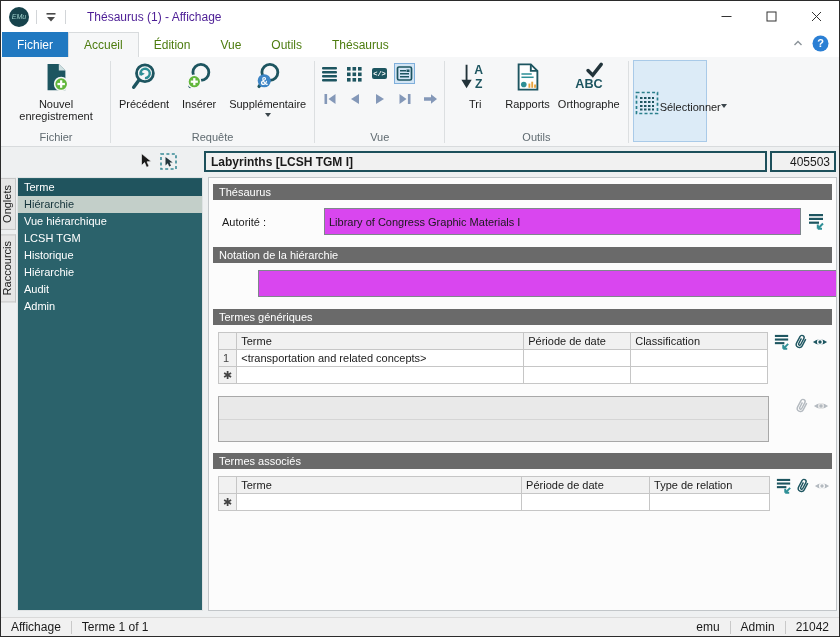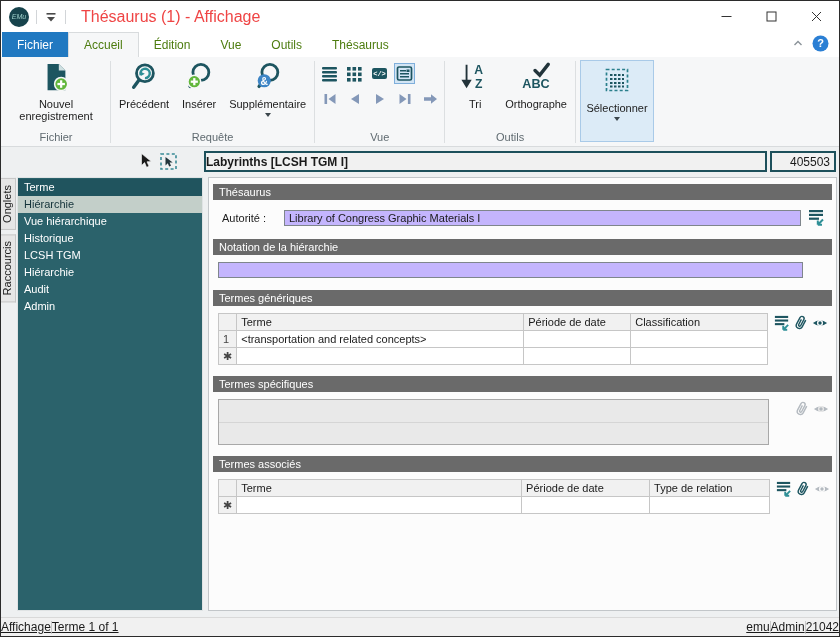--- a/index.html
+++ b/index.html
@@ -8,21 +8,21 @@
   #window {
     width:840px; height:637px; background:#eef0f1; border:1px solid #2b2b2b;
     display:flex; flex-direction:column; overflow:hidden; position:relative;
     font-size:12px; color:#1a1a1a; margin:0 auto;
   }
   
   .titlebar { height:31px; background:#ffffff; display:flex; align-items:center; padding-left:8px; flex:0 0 auto; }
   .logo { width:20px; height:20px; border-radius:50%; background:#17434c; color:#9fd0ca; font-size:7px; font-style:italic; display:flex; align-items:center; justify-content:center; }
   .tb-sep { width:1px; height:14px; background:#d2d5d8; margin:0 7px; }
   .qa-icon { width:14px; height:14px; }
-  .tb-title { font-size:16px; color:#ef4444; margin-left:8px; }
+  .tb-title { font-size:12px; color:#4c1d95; margin-left:14px; }
   .tb-spacer { flex:1; }
   .winbtn { width:45px; height:31px; display:flex; align-items:center; justify-content:center; }
   .winbtn svg { width:11px; height:11px; }
   
   .tabrow { height:25px; background:#ffffff; display:flex; align-items:stretch; flex:0 0 auto; }
   .rtab { padding:0 15px; display:flex; align-items:center; font-size:12px; color:#4d7c0f; }
   .rtab.file { background:#2179c1; color:#fff; margin-left:1px; }
   .rtab.active { background:#f6f7f8; border:1px solid #d8dbdd; border-bottom:none; }
   .tabrow-right { margin-left:auto; display:flex; align-items:center; gap:8px; padding-right:10px; }
   
@@ -33,59 +33,59 @@
   .rsep { width:1px; background:#dcdfe1; margin:3px 1px; }
   .bigbtn { display:flex; flex-direction:column; align-items:center; padding:3px 4px 0; min-width:52px; }
   .bigbtn .blabel { font-size:11px; line-height:12px; text-align:center; color:#1c1c1c; margin-top:3px; max-width:92px; }
   .bigbtn.disabled .blabel { color:#9aa4ae; }
   .caret { width:0; height:0; border-left:3.5px solid transparent; border-right:3.5px solid transparent; border-top:4px solid #3c464c; margin-top:3px; }
   .vue-grid { display:flex; flex-direction:column; gap:4px; padding-top:4px; }
   .vue-row { display:flex; gap:4px; align-items:center; }
   .smbtn { width:21px; height:21px; display:flex; align-items:center; justify-content:center; }
   .smbtn.selected { background:#d3e5f5; border:1px solid #7fafdb; }
   .selbtn { background:#dcebf7; border:1px solid #a9cae8; height:82px; width:74px; margin-top:1px;
-            display:flex; flex-direction:column; align-items:center; justify-content:flex-start; padding-top:6px; }
+            display:flex; flex-direction:row; align-items:center; justify-content:flex-start; padding-top:6px; }
   .selbtn .blabel { font-size:11px; margin-top:6px; color:#1c1c1c; }
   
   .headrow { height:22px; position:relative; margin-top:4px; flex:0 0 auto; }
   .hicon { position:absolute; top:2px; width:17px; height:17px; }
   .rec-title { position:absolute; left:203px; right:72px; top:0; height:21px; border:2px solid #1d505b; background:#f1f1f1;
-               display:flex; align-items:center; font-weight:bold; font-size:12px; }
+               display:flex; align-items:center; padding-left:5px; font-weight:bold; font-size:12px; }
   .rec-irn { position:absolute; right:3px; width:66px; top:0; height:21px; border:2px solid #1d505b; background:#f1f1f1;
              display:flex; align-items:center; justify-content:flex-end; padding-right:4px; font-size:12px; }
   
   .bodyrow { flex:1; display:flex; align-items:stretch; margin:4px 2px 6px 0; min-height:0; }
   .vtabs { width:16px; display:flex; flex-direction:column; padding-top:1px; }
   .vtab { writing-mode:vertical-rl; transform:rotate(180deg); background:#e6e6e6; border:1px solid #c6c6c6; border-right:none;
           color:#1a1a1a; font-size:11px; padding:6px 0; margin-bottom:4px; text-align:center; width:15px; }
   .sidebar { width:186px; background:#2b626b; border:1px solid #dfe3e4; padding-top:1px; overflow:hidden; }
   .sb-item { font-size:11px; color:#ffffff; padding:2px 6px 3px; }
   .sb-item.darker { background:#20545e; }
   .sb-item.selected { background:#c3cfc9; color:#14333a; }
   .mainpanel { flex:1; margin-left:5px; background:#fcfcfc; border:1px solid #c2c6c9; padding:3px 3px; overflow:hidden; }
   .sec-bar { background:#6a6a6a; color:#ffffff; font-size:11px; padding:2px 6px; margin:3px 1px 3px; }
   .field-row { display:flex; align-items:center; padding:5px 2px 9px 10px; }
   .field-label { width:62px; font-size:11px; color:#1a1a1a; }
-  .txtfield { height:16px; border:1px solid #7f868c; background:#c4b5fd; font-family:"Liberation Sans",sans-serif; font-size:11px; padding:0 4px; color:#1a1a1a; }
+  .txtfield { height:27px; border:1px solid #7f868c; background:#d946ef; font-family:"Liberation Sans",sans-serif; font-size:11px; padding:0 4px; color:#1a1a1a;margin-left:40px; }
   .grow { flex:1; }
   .icon-slot { width:30px; display:flex; justify-content:center; align-items:center; }
   .notation-row { padding:4px 30px 9px 6px; }
   .notation-row .txtfield { width:100%; }
   .tbl-block { display:flex; align-items:flex-start; padding:4px 2px 8px 6px; }
   table.grid { border-collapse:collapse; border:1px solid #9b9b9b; background:#fff; }
   table.grid th, table.grid td { border:1px solid #c6c6c6; font-size:11px; font-weight:normal; text-align:left; padding:1px 4px; height:17px; }
   table.grid th { background:#f1f1f1; }
   td.rownum, th.rownum { background:#f1f1f1; width:18px; text-align:center; padding:1px 2px; color:#444; }
   .tbl-icons { display:flex; align-items:flex-start; padding-left:5px; gap:1px; margin-top:1px; }
   .tbl-icons svg { width:18px; height:18px; }
   .disabled-box { width:551px; height:46px; background:#e9e9e9; border:1px solid #a8a8a8; position:relative; }
   .disabled-box::after { content:""; position:absolute; left:0; right:0; top:50%; border-top:1px solid #d5d5d5; }
   
   .statusbar { height:19px; background:#f1f1f1; border-top:1px solid #d9d9d9; display:flex; align-items:center; font-size:12px; flex:0 0 auto; }
-  .st-item { padding:0 0;text-decoration:underline; }
+  .st-item { padding:0 10px; }
   .st-sep { width:1px; height:13px; background:#c9c9c9; }
   .st-spacer { flex:1; }
 </style>
 </head>
 <body>
 
 <div id="window">
 
   <div class="titlebar">
     <div class="logo">EMu</div>
@@ -289,20 +289,35 @@
             <svg width="30" height="30" viewBox="0 0 32 32">
               <path d="M8 3 v16 h4.5 L7 28 L1.5 19 H6 V3z" fill="#22333a"></path>
               <text x="20" y="13" text-anchor="middle" font-size="13" font-weight="bold" fill="#1d5560" font-family="Liberation Sans, sans-serif">A</text>
               <text x="20" y="28" text-anchor="middle" font-size="13" font-weight="bold" fill="#1d5560" font-family="Liberation Sans, sans-serif">Z</text>
             </svg>
           </span>
           <span class="blabel">Tri</span>
         </div>
         <div class="bigbtn">
           <span>
+            <svg width="30" height="30" viewBox="0 0 32 32">
+              <path d="M6 2.5 h13 l7 7 v20 H6z" fill="#fff" stroke="#1d5560" stroke-width="2"></path>
+              <path d="M19 2.5 v7 h7" fill="none" stroke="#1d5560" stroke-width="2"></path>
+              <rect x="9" y="12" width="11" height="1.6" fill="#2e8f96"></rect>
+                <rect x="9" y="15.5" width="13" height="1.6" fill="#2e8f96"></rect>
+              <circle cx="11.5" cy="24" r="3" fill="#2e8f96"></circle>
+              <rect x="16.5" y="23" width="2" height="4.5" fill="#e8a33d"></rect>
+                <rect x="19.5" y="21" width="2" height="6.5" fill="#e8a33d"></rect>
+                <rect x="22.5" y="24" width="2" height="3.5" fill="#e8a33d"></rect>
+            </svg>
+          </span>
+          <span class="blabel">Rapports</span>
+        </div>
+        <div class="bigbtn">
+          <span>
             <svg width="34" height="30" viewBox="0 0 36 32">
               <path d="M17 9 l5 5 L31 2.5" fill="none" stroke="#22343b" stroke-width="3.6" stroke-linecap="round"></path>
               <text x="18" y="28" text-anchor="middle" font-size="13.5" font-weight="bold" fill="#1d5560" font-family="Liberation Sans, sans-serif">ABC</text>
             </svg>
           </span>
           <span class="blabel">Orthographe</span>
         </div>
       </div>
       <div class="rgroup-label">Outils</div>
     </div>
@@ -348,22 +363,22 @@
 
     <div class="vtabs">
       <div class="vtab">Onglets</div>
       <div class="vtab">Raccourcis</div>
     </div>
 
     <div class="sidebar">
       <div class="sb-item darker">Terme</div>
       <div class="sb-item selected">Hiérarchie</div>
       <div class="sb-item">Vue hiérarchique</div>
+      <div class="sb-item">LCSH TGM</div>
       <div class="sb-item">Historique</div>
-      <div class="sb-item">LCSH TGM</div>
       <div class="sb-item">Hiérarchie</div>
       <div class="sb-item">Audit</div>
       <div class="sb-item">Admin</div>
     </div>
 
     <div class="mainpanel">
 
       <div class="sec-bar">Thésaurus</div>
       <div class="field-row">
         <span class="field-label">Autorité :</span>
@@ -426,21 +441,20 @@
           <span>
             <svg viewBox="0 0 19 19">
                 <path d="M2 9.5 Q9.5 3.5 17 9.5 Q9.5 15.5 2 9.5 z" fill="#1d5560"></path>
                 <circle cx="9.5" cy="9.5" r="3.2" fill="#fff"></circle>
                 <circle cx="9.5" cy="9.5" r="1.8" fill="#1d5560"></circle>
               </svg>
           </span>
         </div>
       </div>
 
-      <div class="sec-bar">Termes spécifiques</div>
       <div class="tbl-block">
         <div class="disabled-box"></div>
         <div class="tbl-icons" style="margin-left:19px">
           <span>
             <svg viewBox="0 0 19 19">
                 <g transform="rotate(28 9.5 9.5)">
                   <path d="M12.5 4.5 v8 a3.3 3.3 0 0 1 -6.6 0 V5 a2.3 2.3 0 0 1 4.6 0 v7 a1.2 1.2 0 0 1 -2.4 0 V6" fill="none" stroke="#b4bac0" stroke-width="1.5"></path>
                 </g>
               </svg>
           </span>

